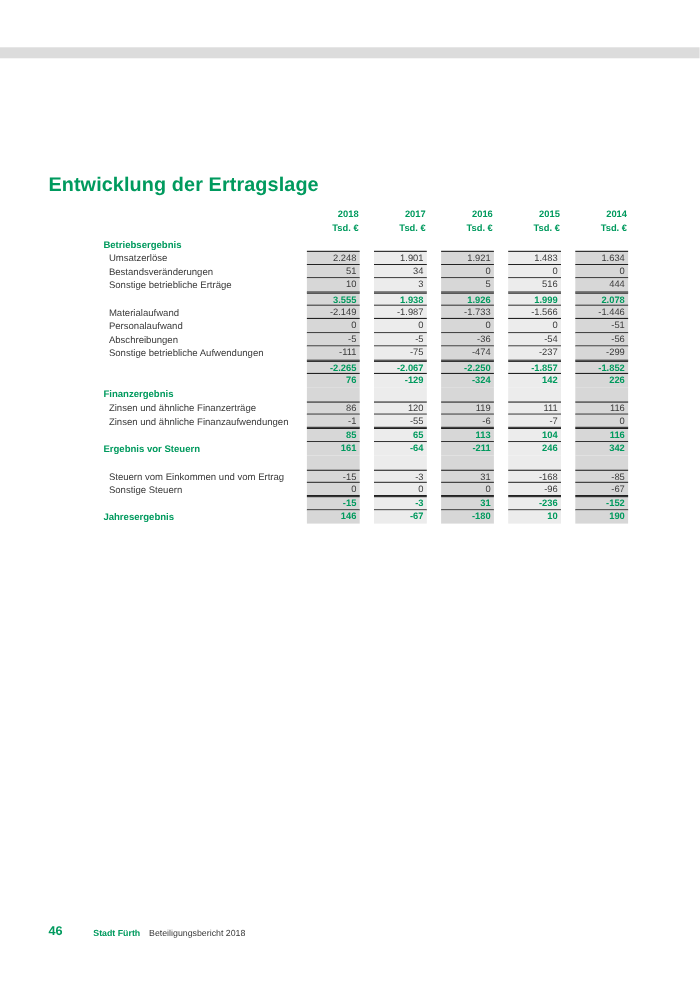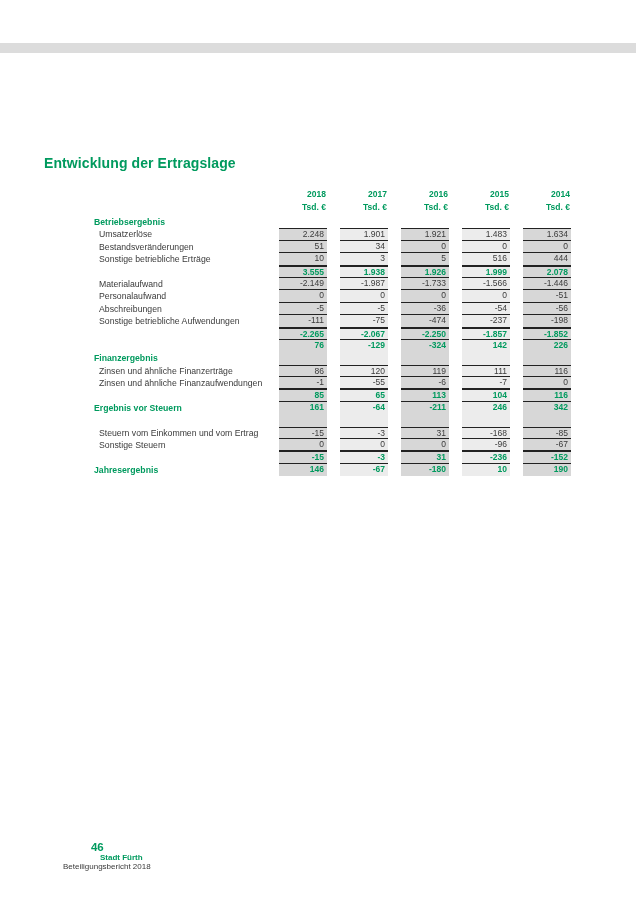--- a/index.html
+++ b/index.html
@@ -7,21 +7,21 @@
     width:636px; height:900px; position:relative; background:#ffffff;
     font-family:"Liberation Sans", sans-serif; overflow:hidden;
     -webkit-font-smoothing:antialiased;
   }
   .top-bar {
     position:absolute; left:0; top:43px; width:636px; height:10px;
     background:var(--topbar,#dcdcdc);
   }
   .page-title {
     position:absolute; left:44px; top:146px;
-    font-size:14px; font-weight:bold; color:var(--green,#009a5e);
+    font-size:18px; font-weight:bold; color:var(--green,#009a5e);
     letter-spacing:0.1px; white-space:nowrap;
   }
   .fin-table { position:absolute; left:76px; top:188px; width:496px; }
   .trow { display:flex; align-items:stretch; height:12.4px; }
   .trow.head { height:13px; }
   .lbl {
     width:190px; box-sizing:border-box; padding-left:23px;
     font-size:8.7px; line-height:12.4px; color:var(--text,#3a3a3a);
     white-space:nowrap; overflow:visible;
   }
@@ -42,29 +42,29 @@
   .item .cell     { border-bottom:1px solid var(--line,#222222); }
   .item.first .cell { border-top:1px solid var(--line,#222222); }
   .subtotal .cell {
     border-top:1px solid var(--line,#222222);
     border-bottom:1px solid var(--line,#222222);
     color:var(--green,#009a5e); font-weight:bold;
   }
   .result .cell, .total .cell { color:var(--green,#009a5e); font-weight:bold; }
   .page-footer {
     position:absolute; left:44px; top:841px;
-    display:flex; align-items:center; white-space:nowrap;flex-direction:column;
+    display:flex; align-items:flex-end; white-space:nowrap;
   }
   .page-number {
     font-size:11.5px; font-weight:bold; color:var(--green,#009a5e);
   }
   .footer-brand {
-    margin-left:32px; font-size:8px; font-weight:bold; color:var(--green,#009a5e);padding-left:16px;
-  }
-  .footer-report { margin-left:19px; font-size:8px; color:var(--text,#3a3a3a); }
+    margin-left:12px; font-size:8px; font-weight:bold; color:var(--green,#009a5e);padding-left:16px;
+  }
+  .footer-report { margin-left:8px; font-size:8px; color:var(--text,#3a3a3a); }
 </style>
 </head>
 <body>
 
 <div class="top-bar"></div>
 
 <h1 class="page-title">Entwicklung der Ertragslage</h1>
 
 <div class="fin-table">
   <div class="trow head">
@@ -148,21 +148,21 @@
         <div class="cell dark">-36</div>
         <div class="cell light">-54</div>
         <div class="cell dark">-56</div>
       </div>
       <div class="trow item">
         <div class="lbl">Sonstige betriebliche Aufwendungen</div>
         <div class="cell dark">-111</div>
         <div class="cell light">-75</div>
         <div class="cell dark">-474</div>
         <div class="cell light">-237</div>
-        <div class="cell dark">-198</div>
+        <div class="cell dark">-299</div>
       </div>
       <div class="trow subtotal">
         <div class="lbl"></div>
         <div class="cell dark">-2.265</div>
         <div class="cell light">-2.067</div>
         <div class="cell dark">-2.250</div>
         <div class="cell light">-1.857</div>
         <div class="cell dark">-1.852</div>
       </div>
       <div class="trow result">

